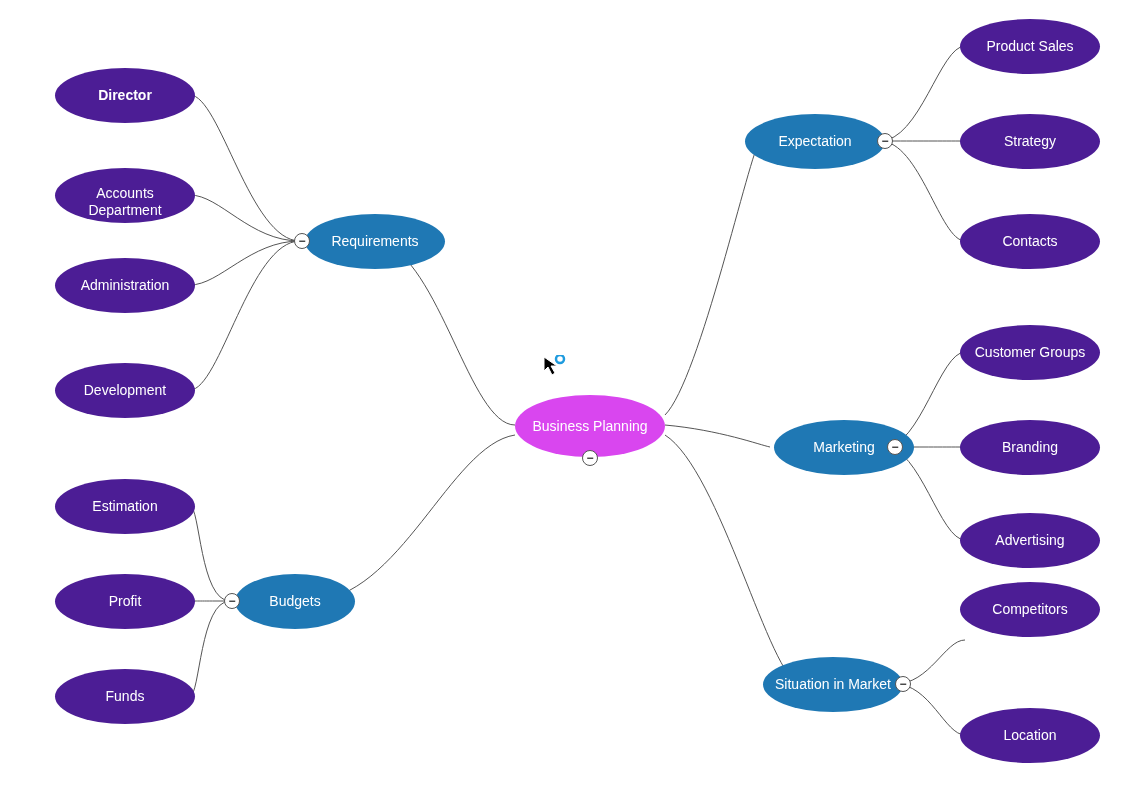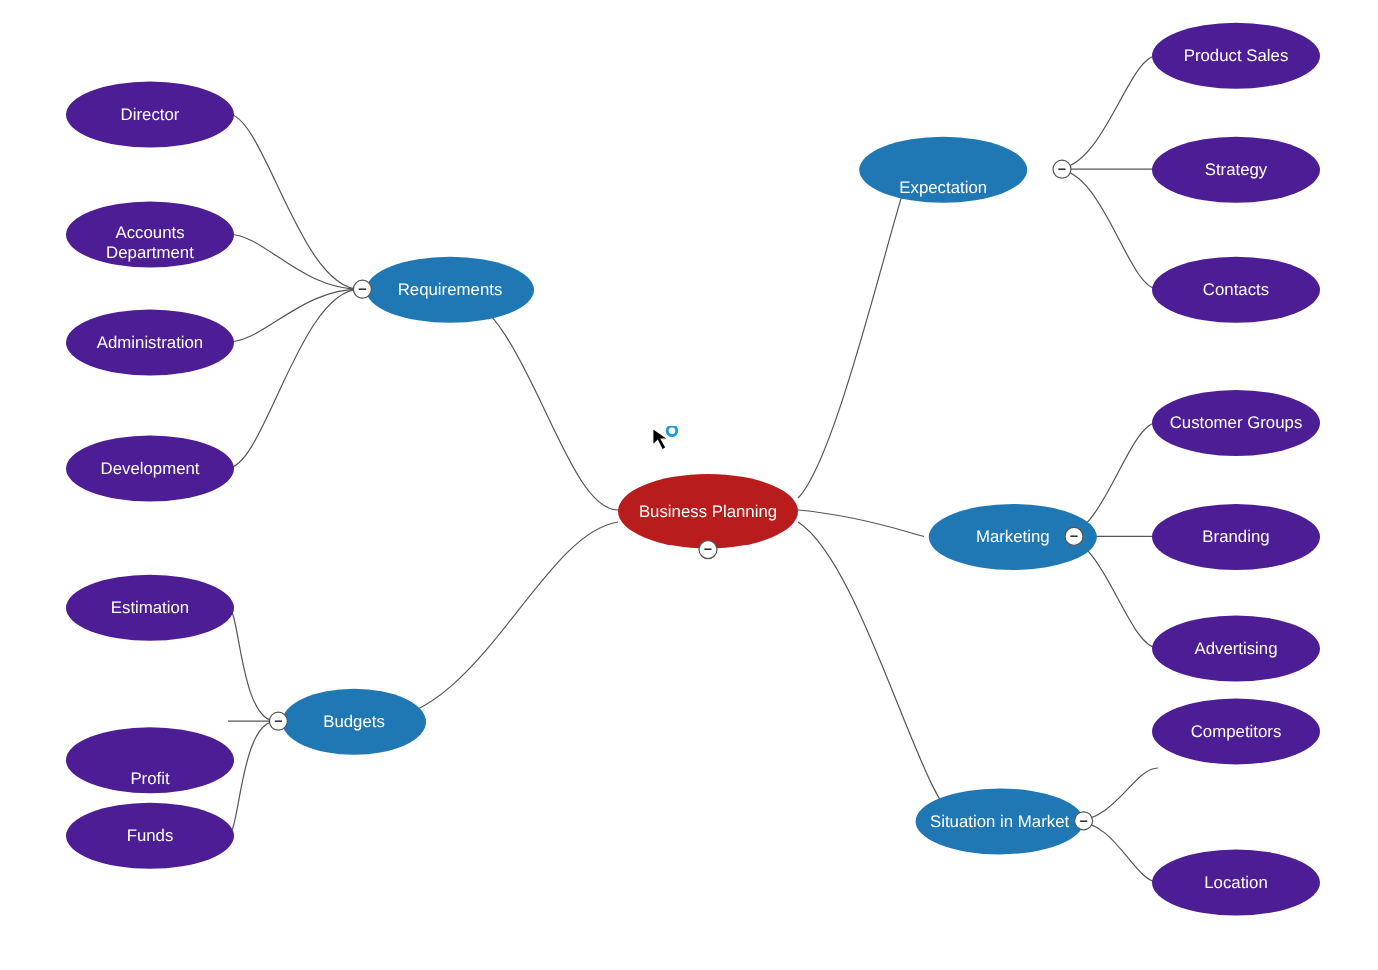--- a/index.html
+++ b/index.html
@@ -24,21 +24,21 @@
     position: absolute;
     display: flex;
     align-items: center;
     justify-content: center;
     text-align: center;
     border-radius: 50%;
     line-height: 1.2;
     box-sizing: border-box;
     padding: 4px 8px;
   }
-  .root   { background: #b91c1c; width: 150px; height: 62px; }
+  .root   { background: #d946ef; width: 150px; height: 62px; }
   .branch { background: #1f78b4; width: 140px; height: 55px; }
   .leaf   { background: #4c1d95; width: 140px; height: 55px; }
   .toggle {
     position: absolute;
     width: 16px; height: 16px;
     border-radius: 50%;
     background: #ffffff;
     border: 1px solid #555;
     color: #333;
     font-size: 12px;
@@ -91,49 +91,49 @@
 <div class="node root" style="left:515px; top:395px;">
   <span>Business Planning</span>
 </div>
 <div class="toggle" style="left:582px; top:450px;"><span>−</span></div>
 
 <div class="node branch" style="left:305px; top:214px;">
   <span>Requirements</span>
 </div>
 <div class="toggle" style="left:294px; top:233px;"><span>−</span></div>
 
-<div class="node leaf" style="left:55px; top:68px;">
+<div class="node leaf" style="left:55px; top:68px;font-weight:bold;">
     <span>Director</span>
   </div>
 <div class="node leaf" style="left:55px; top:168px;align-items:flex-end;">
     <span>Accounts Department</span>
   </div>
 <div class="node leaf" style="left:55px; top:258px;">
     <span>Administration</span>
   </div>
 <div class="node leaf" style="left:55px; top:363px;">
     <span>Development</span>
   </div>
 
 <div class="node branch" style="left:235px; top:574px; width:120px;text-align:right;">
   <span>Budgets</span>
 </div>
 <div class="toggle" style="left:224px; top:593px;"><span>−</span></div>
 
 <div class="node leaf" style="left:55px; top:479px;">
     <span>Estimation</span>
   </div>
-<div class="node leaf" style="left:55px; top:606px;align-items:flex-end;">
+<div class="node leaf" style="left:55px; top:574px;">
     <span>Profit</span>
   </div>
 <div class="node leaf" style="left:55px; top:669px;">
     <span>Funds</span>
   </div>
 
-<div class="node branch" style="left:716px; top:114px;align-items:flex-end;">
+<div class="node branch" style="left:745px; top:114px;">
   <span>Expectation</span>
 </div>
 <div class="toggle" style="left:877px; top:133px;"><span>−</span></div>
 
 <div class="node leaf" style="left:960px; top:19px;">
     <span>Product Sales</span>
   </div>
 <div class="node leaf" style="left:960px; top:114px;justify-content:center;">
     <span>Strategy</span>
   </div>

